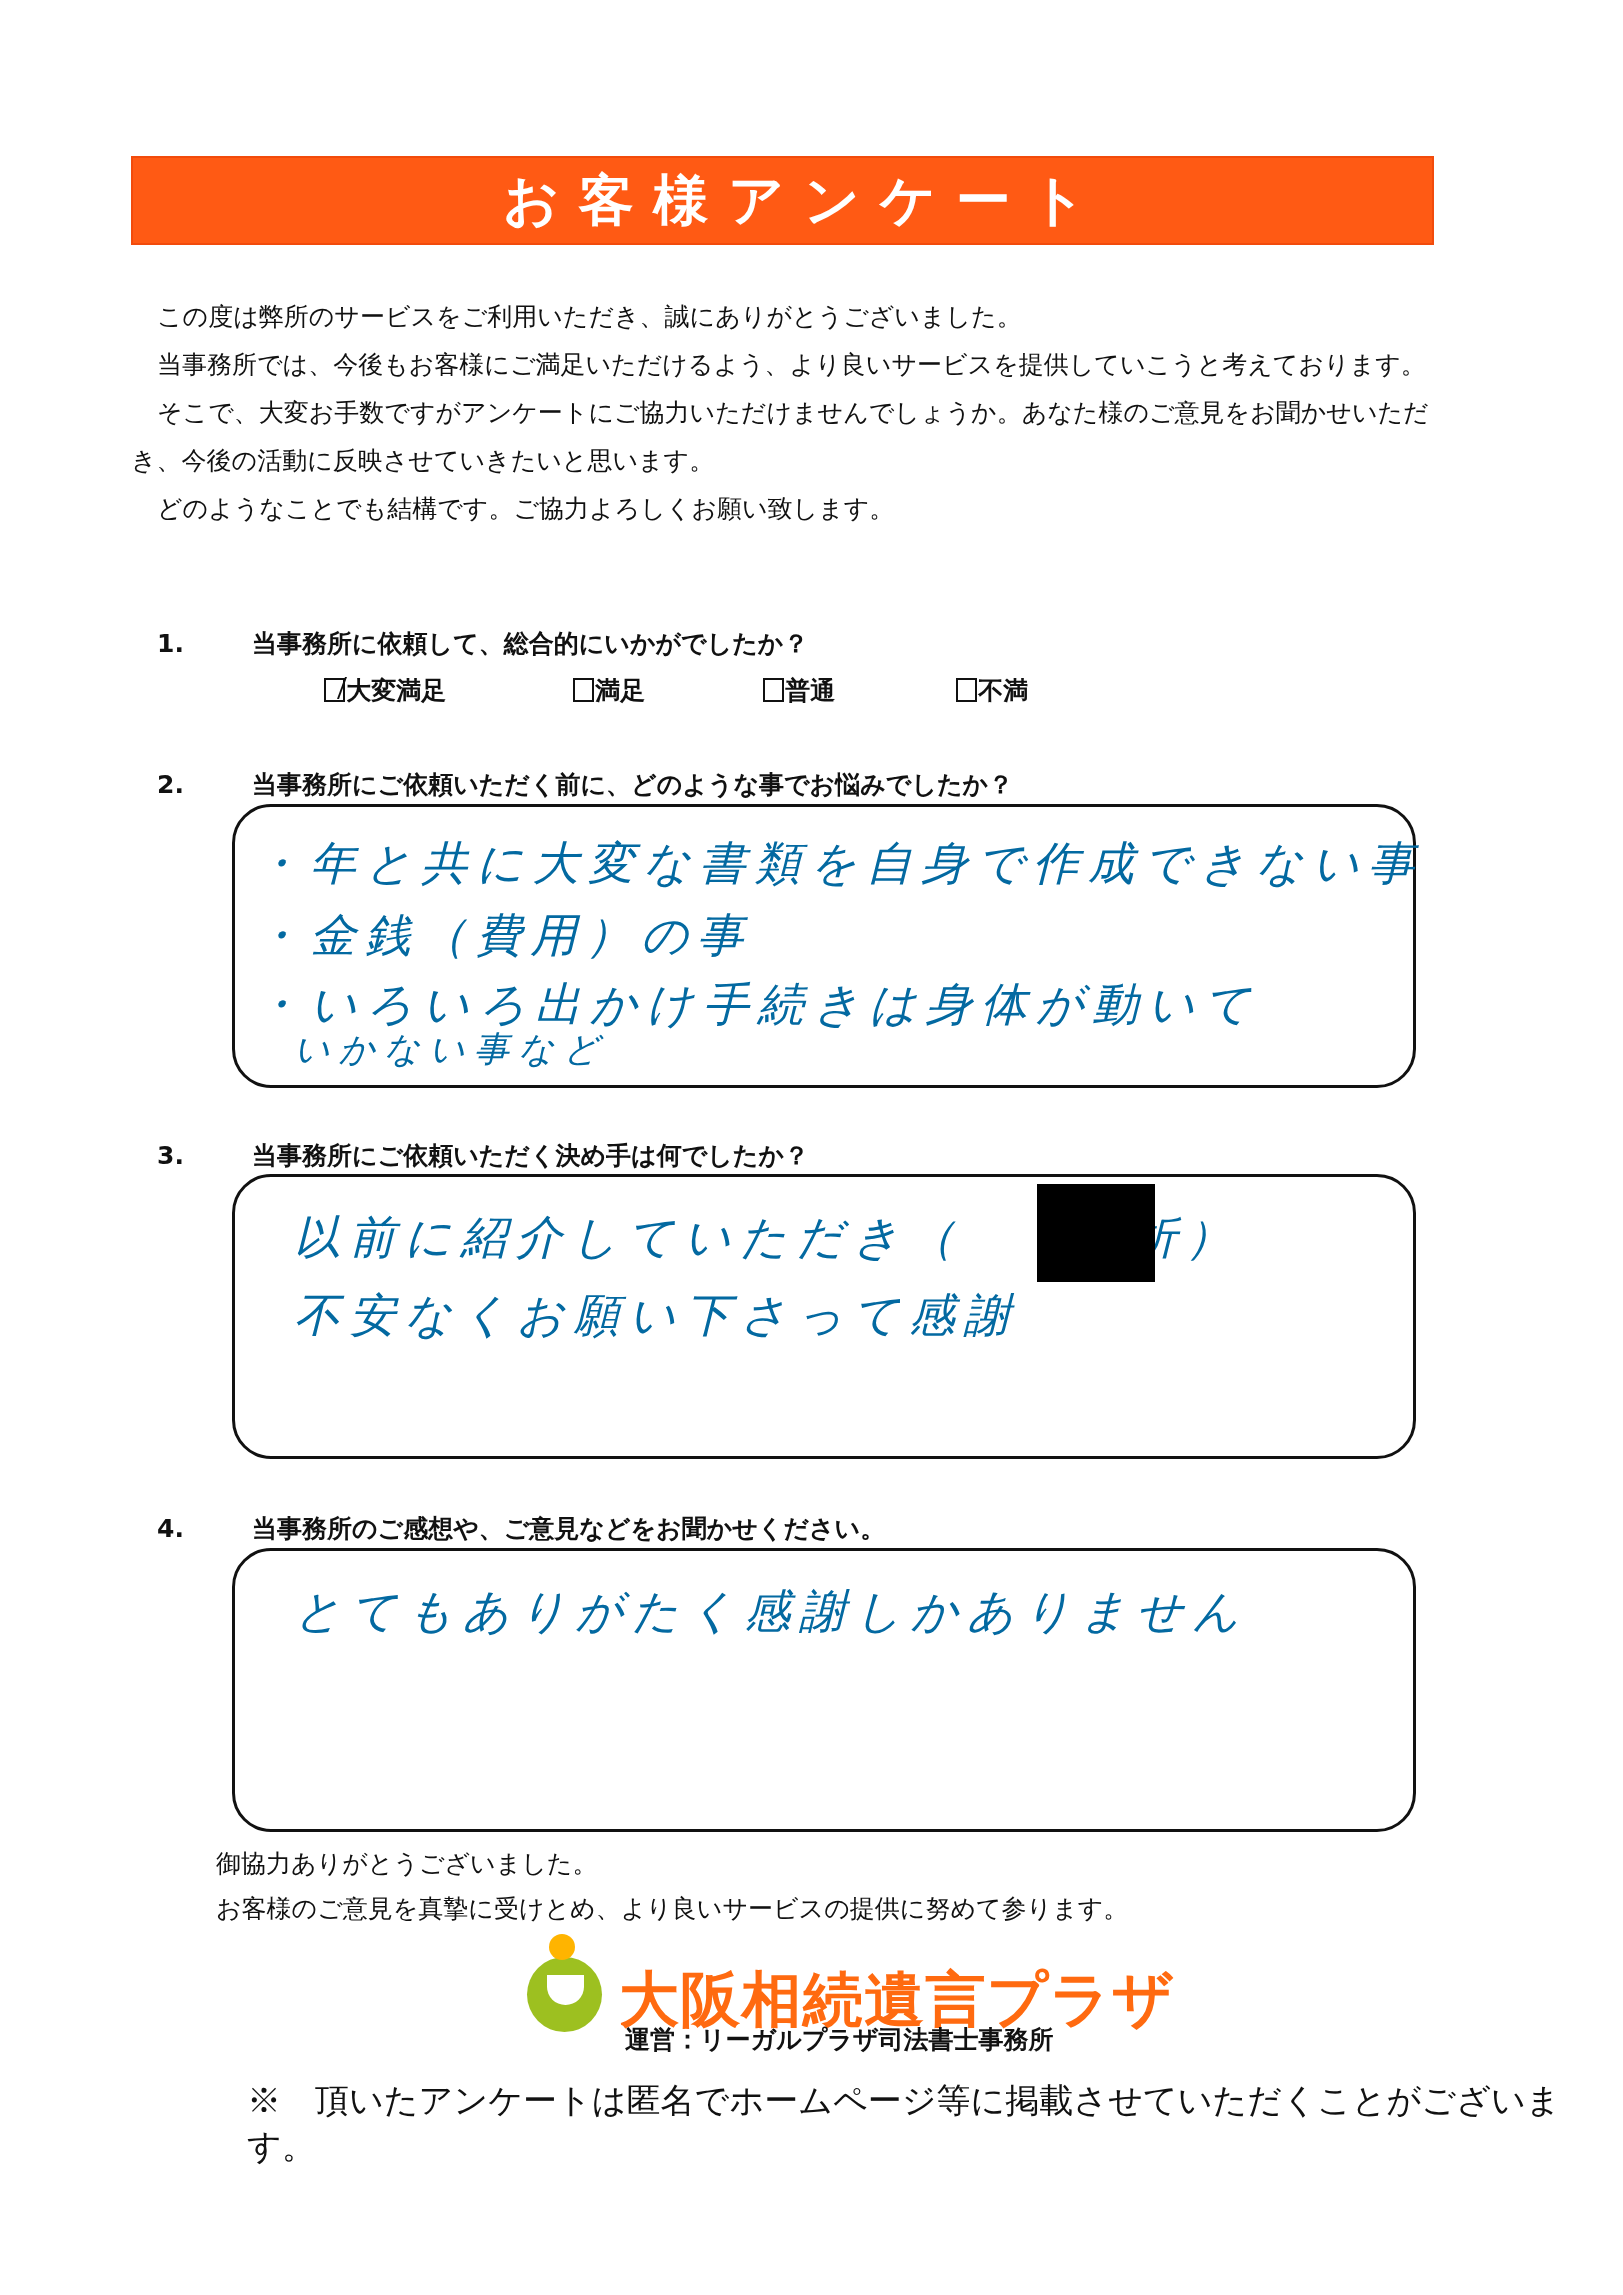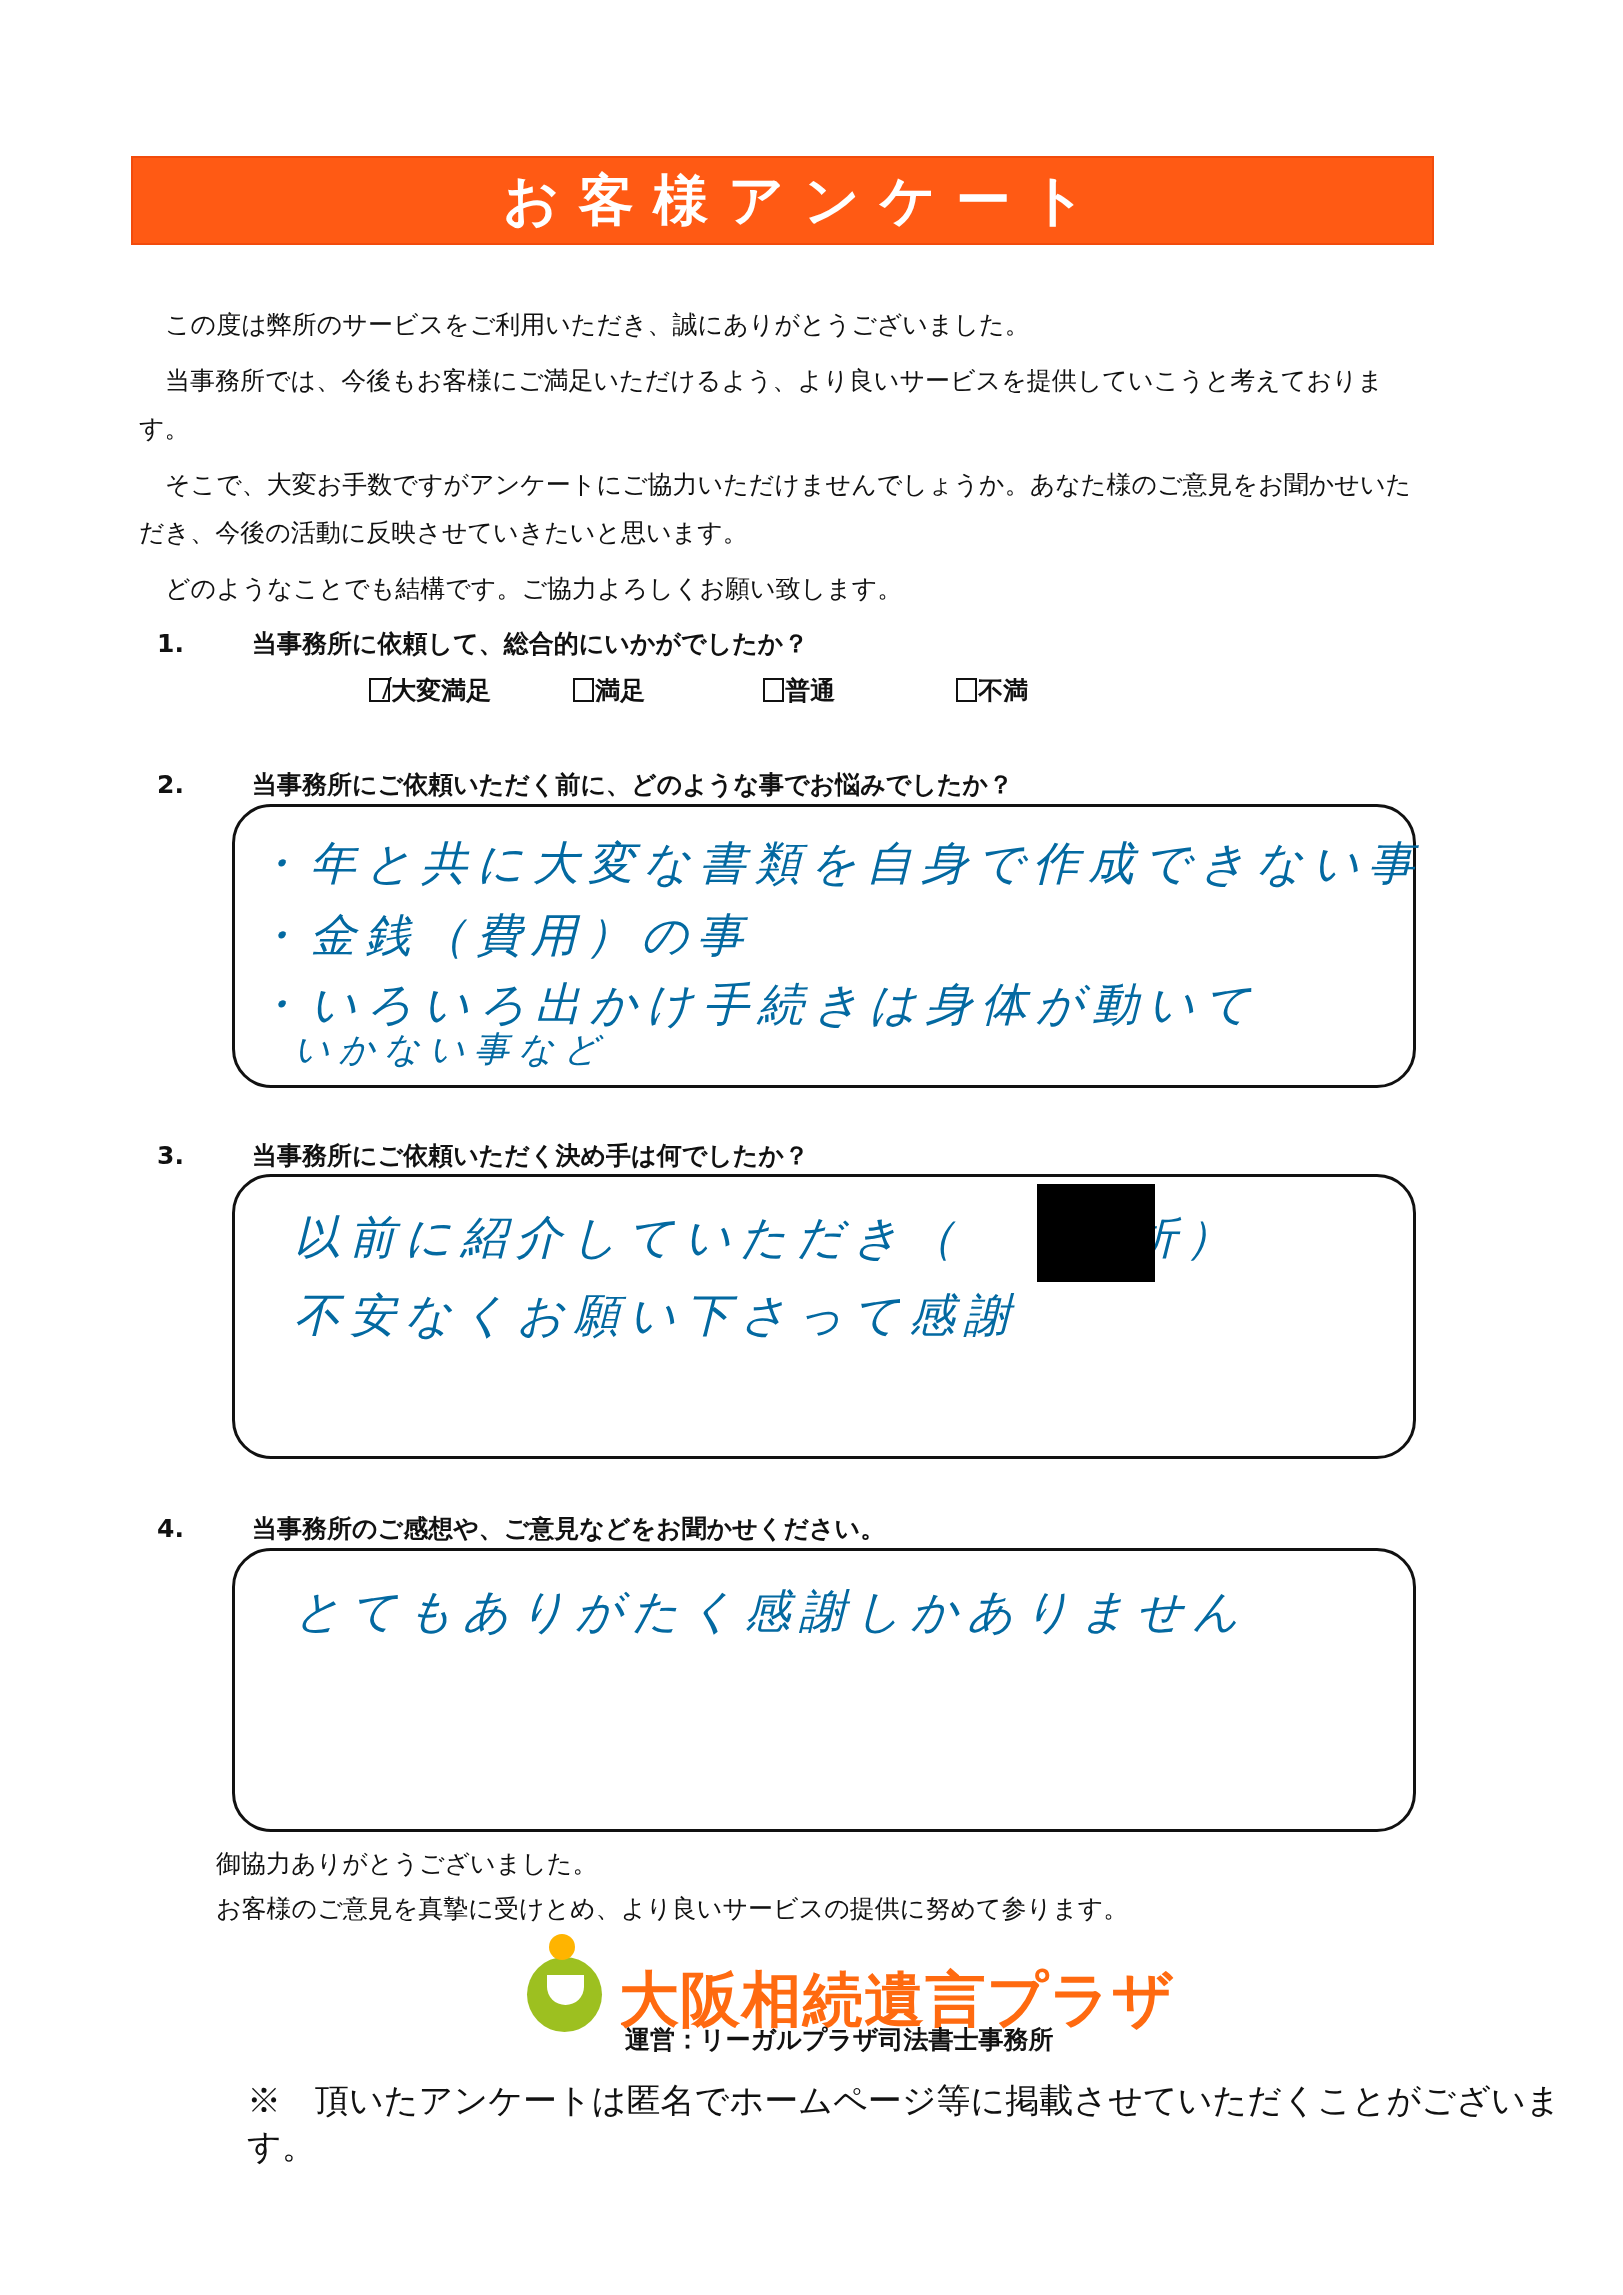--- a/index.html
+++ b/index.html
@@ -3,21 +3,21 @@
 <meta charset="utf-8">
 <style>
   html, body { margin: 0; padding: 0; background: #ffffff; }
   body { width: 1623px; height: 2295px; position: relative; overflow: hidden;
          font-family: "DejaVu Sans", "Liberation Sans", sans-serif; color: #111; }
   .banner { position: absolute; left: 131px; top: 156px; width: 1303px; height: 89px;
             background: #ff5a14; box-shadow: inset 0 0 0 2px #f24b0c; }
   .banner-title { position: absolute; left: 0; right: 0; top: 0; height: 89px; line-height: 89px;
                   text-align: center; color: #fff; font-size: 55px; letter-spacing: 19.6px; font-weight: bold; padding-left: 44px; }
   .intro { position: absolute; left: 131px; top: 293px; width: 1309px; font-size: 25px; line-height: 48px; }
-  .intro p { margin: 8px; }
+  .intro p { margin: 0; }
   .indent { text-indent: 26px; }
   .q { position: absolute; left: 157px; font-size: 25px; font-weight: bold; }
   .q .num { display: inline-block; width: 95px; }
   .opts { position: absolute; top: 674px; left: 324px; font-size: 25px; font-weight: bold; }
   .opt { position: absolute; white-space: nowrap; }
   .cb { display: inline-block; width: 17px; height: 19.6px; border: 2px solid #111; vertical-align: -2.6px; margin-right: 1.3px; position: relative; }
   .cb.checked::after { content: ""; position: absolute; left: 2.6px; top: -2.6px; width: 11.8px; height: 22px;
                        border-right: 2px solid #111; transform: skewX(-20deg); }
   .box { position: absolute; left: 232px; width: 1178px; border: 3.3px solid #111; border-radius: 39px; background: #fff; }
   .hw { position: absolute; font-family: "DejaVu Serif", serif; font-size: 46px; color: #0369a1;
@@ -43,21 +43,21 @@
   <p class="indent">この度は弊所のサービスをご利用いただき、誠にありがとうございました。</p>
   <p class="indent">当事務所では、今後もお客様にご満足いただけるよう、より良いサービスを提供していこうと考えております。</p>
   <p class="indent">そこで、大変お手数ですがアンケートにご協力いただけませんでしょうか。あなた様のご意見をお聞かせいただき、今後の活動に反映させていきたいと思います。</p>
   <p class="indent">どのようなことでも結構です。ご協力よろしくお願い致します。</p>
 </div>
 
 <div class="q" style="top:627px;">
   <span class="num">1.</span><span>当事務所に依頼して、総合的にいかがでしたか？</span>
 </div>
 <div class="opts">
-  <div class="opt" style="left:0;margin-left:45px;">
+  <div class="opt" style="left:0;">
     <span class="cb checked"></span><span>大変満足</span>
   </div>
   <div class="opt" style="left:249px;">
     <span class="cb"></span><span>満足</span>
   </div>
   <div class="opt" style="left:439px;">
     <span class="cb"></span><span>普通</span>
   </div>
   <div class="opt" style="left:632px;">
     <span class="cb"></span><span>不満</span>

